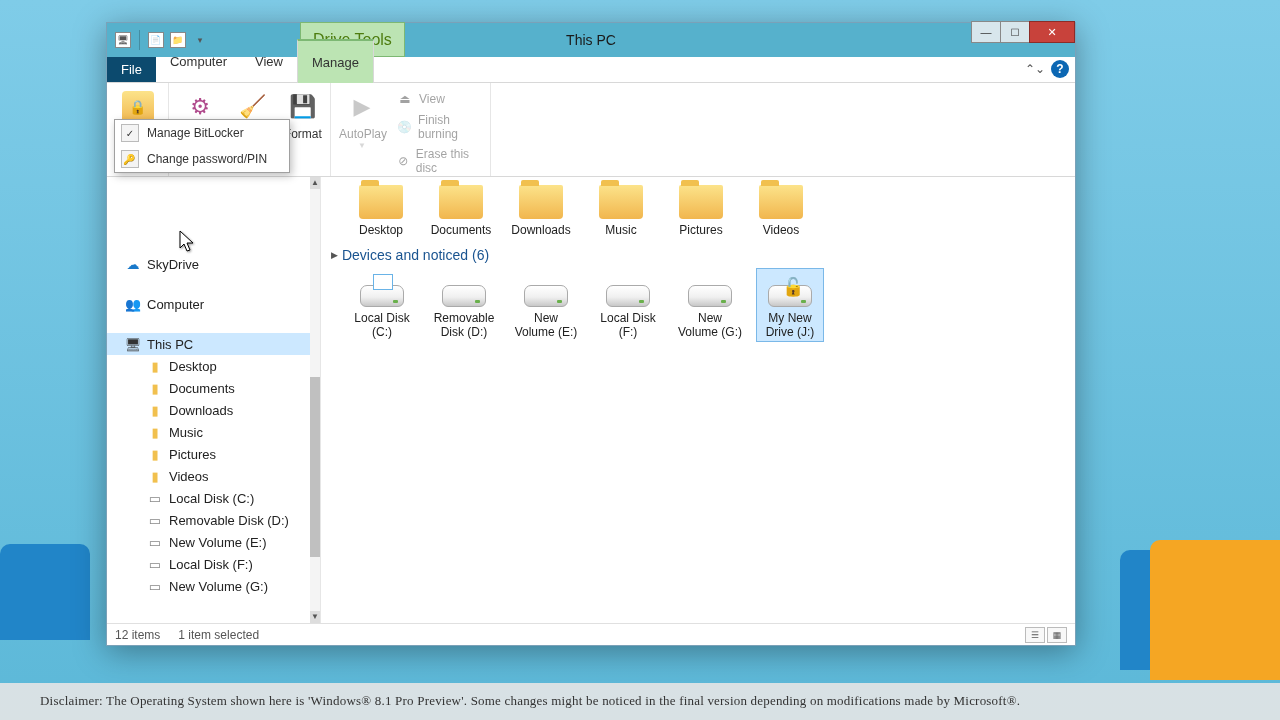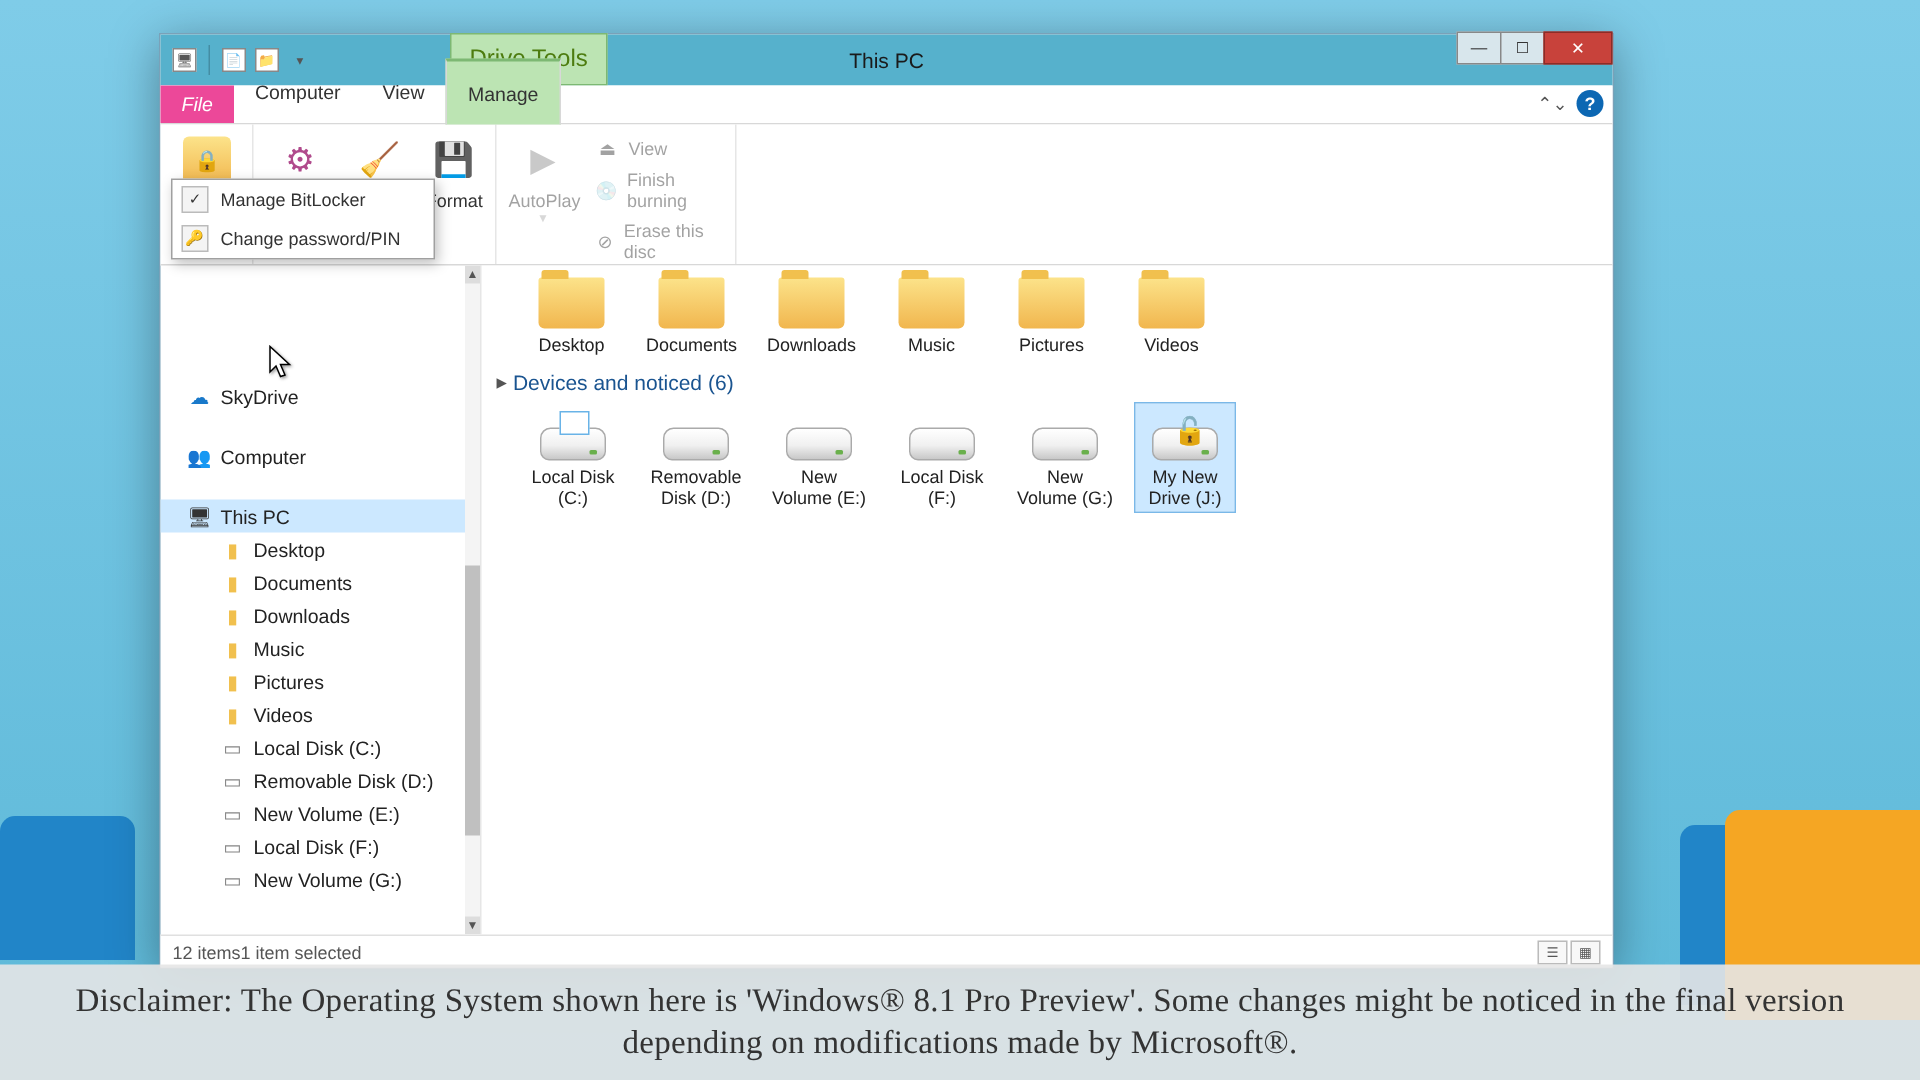--- a/index.html
+++ b/index.html
@@ -22,21 +22,21 @@
     .win-controls { position: absolute; right: 0; top: -2px; display: flex; }
     .win-btn { width: 30px; height: 22px; display: flex; align-items: center; justify-content: center; font-size: 11px; color: #333; background:#d8e6ec; border:1px solid #888; margin-left:-1px; }
     .win-close { background: #c8423b; color: #fff; width: 46px; border-color:#8c2c27;}
     .win-min::before { content: '—'; }
     .win-max::before { content: '☐'; font-size:10px; }
     .win-close::before { content: '✕'; }
     
     .context-ribbon-tab { position: absolute; left: 193px; top: -1px; height: 35px; background:#bce4b3; border:1px solid #7db873; padding: 0 12px; display:flex; align-items:center; font-size:16px; color:#4d7c0f;}
     
     .tabbar { height: 26px; background: #fff; border-bottom: 1px solid #d8d8d8; display:flex; align-items:flex-end; position:relative;}
-    .filetab { background: #ec4899; color:#fff; padding: 4px 14px; font-size:13px; height:100%; display:flex; align-items:center;font-style:italic;}
+    .filetab { background: #0c4a6e; color:#fff; padding: 4px 14px; font-size:13px; height:100%; display:flex; align-items:center;}
     .tab { padding: 21px 14px; font-size:13px; color:#333; height:100%; display:flex; align-items:center; cursor:default;}
     .tab.active { border-top: 2px solid #7db873; border-left:1px solid #d8d8d8; border-right:1px solid #d8d8d8; background:#fff; margin-bottom:-1px; position:relative; z-index:2;}
     .tab.context-active { background:#bce4b3; }
     .tabbar-right { position:absolute; right:6px; top:3px; display:flex; gap:4px; }
     .help-ico { width:18px; height:18px; background:#0c67b3; color:#fff; border-radius:50%; display:flex; align-items:center; justify-content:center; font-size:12px; font-weight:bold;}
     .carets-ico { color:#555; font-size:12px; padding:2px;}
     
     .ribbon { height: 94px; background:#fff; border-bottom:1px solid #d8d8d8; display:flex; position:relative;}
     .ribbon-group { border-right:1px solid #e6e6e6; padding: 4px 6px 2px 6px; display:flex; flex-direction:column; }
     .rg-items { flex:1; display:flex; align-items:flex-start; gap:4px;}
@@ -92,25 +92,25 @@
     .folder-shape { width:44px; height:34px; background:linear-gradient(#fce38a,#f1b64e); border-radius:2px 2px 4px 4px; position:relative; margin:4px auto;}
     .folder-shape::before { content:''; position:absolute; top:-5px; left:2px; width:18px; height:6px; background:#f1c04e; border-radius:2px 2px 0 0;}
     
     .drive-shape { width:44px; height:22px; background: linear-gradient(180deg, #ffffff 0%, #f0f0f0 55%, #c8c8c8 100%); border:1px solid #aaa; border-radius: 7px 7px 6px 6px; margin: 14px auto 4px auto; position:relative;}
     .drive-shape::after { content:''; position:absolute; right:5px; bottom:3px; width:5px; height:3px; background:#6ab04c; border-radius:1px;}
     .drive-c::before { content:''; position:absolute; top:-12px; left:12px; width:18px; height:14px; background:#fff; border:1px solid #69b3e7;}
     .drive-locked { position:relative;}
     .drive-locked .lock-badge { position:absolute; top:-10px; right:6px; font-size:18px; color:#777;}
     
     .statusbar { position:absolute; left:0; right:0; bottom:0; height:22px; background:#fff; border-top:1px solid #e0e0e0; display:flex; align-items:center; padding:0 8px; font-size:12px; color:#555; justify-content:space-between;}
-    .status-left { display:flex; }
+    .status-left { display:flex; gap:18px;}
     .view-toggles { display:flex; gap:2px;}
     .vt { width:20px; height:16px; border:1px solid #bbb; background:#f8f8f8; display:flex; align-items:center; justify-content:center; font-size:9px; color:#555;}
     
-    .disclaimer { position:absolute; left:0; right:0; bottom:0; padding: 10px 40px; background: rgba(230,230,230,.9); font-family: Georgia, serif; font-size:22px; color:#333; text-align:center; line-height:1.3; letter-spacing:.2px;}
+    .disclaimer { position:absolute; left:0; right:0; bottom:0; padding: 10px 40px; background: rgba(230,230,230,.9); font-family: Georgia, serif; font-size:13px; color:#333; line-height:1.3; letter-spacing:.2px;}
     
     .cursor { position:absolute; left:64px; top: 110px; z-index:200; pointer-events:none;}
     .cursor svg { width:18px; height:24px; filter: drop-shadow(1px 1px 1px rgba(0,0,0,.4));}
   </style>
 </head>
 <body>
 
 <div class="desk-left"></div>
 <div class="desk-right-back"></div>
 <div class="desk-right"></div>

